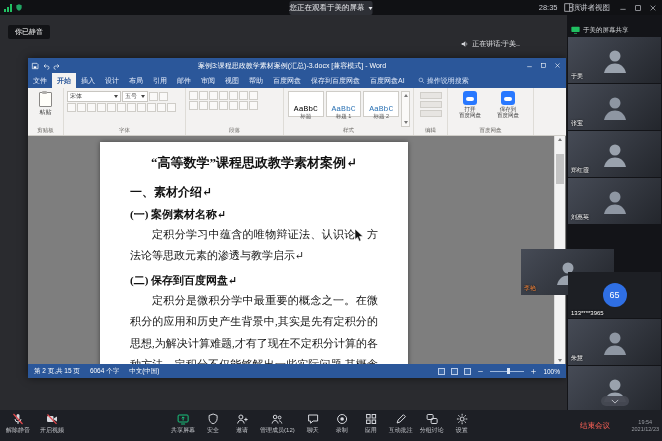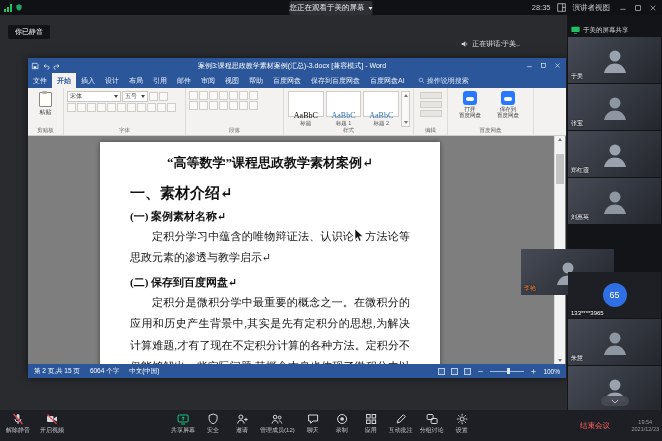--- a/index.html
+++ b/index.html
@@ -5,21 +5,21 @@
   html,body{margin:0;padding:0;background:#000;}
   .screen{position:relative;width:662px;height:441px;background:#232428;overflow:hidden;
           font-family:"Liberation Sans","DejaVu Sans",sans-serif;-webkit-font-smoothing:antialiased;}
   
   .topbar{position:absolute;left:0;top:0;right:0;height:15px;background:#101114;color:#c9cbd1;font-size:7.5px;}
   .tb-left{position:absolute;left:4px;top:3px;display:flex;gap:3px;align-items:center;}
   .tb-pill{position:absolute;left:50%;top:1px;transform:translateX(-50%);background:#2e3036;color:#e8e9ec;
            padding:2px 0;border-radius:2px;display:flex;align-items:center;gap:4px;white-space:nowrap;}
   .caret{width:0;height:0;border-left:2.5px solid transparent;border-right:2.5px solid transparent;border-top:3px solid currentColor;display:inline-block;}
   .tb-right{position:absolute;right:2px;top:0;height:15px;display:flex;align-items:center;gap:6px;}
-  .viewbtn{display:flex;align-items:center;gap:7px;color:#c9cbd1;}
+  .viewbtn{display:flex;align-items:center;gap:0;color:#c9cbd1;}
   .winctl{display:flex;gap:1px;}
   .winctl span{width:14px;height:13px;display:flex;align-items:center;justify-content:center;}
   
   .stage{position:absolute;left:0;top:15px;width:567px;height:395px;background:#2a2b2f;overflow:hidden;}
   .toast{position:absolute;left:8px;top:10px;background:rgba(10,10,12,.72);color:#fff;font-size:7px;
          padding:2px 7px;border-radius:2px;white-space:nowrap;}
   .speaking{position:absolute;right:47px;top:24px;display:flex;align-items:center;gap:3px;color:#e6e7ea;font-size:7px;white-space:nowrap;}
   
   .word{position:absolute;left:28px;top:43px;width:538px;height:320px;background:#fff;display:flex;flex-direction:column;
         box-shadow:0 0 8px rgba(0,0,0,.55);font-family:"Liberation Sans","DejaVu Sans",sans-serif;}
@@ -37,38 +37,38 @@
   .grp{position:relative;border-right:1px solid #dedcd7;padding:0 3px;box-sizing:border-box;flex:none;}
   .grp-label{position:absolute;bottom:1px;left:0;right:0;text-align:center;font-size:5.5px;color:#6e6c68;}
   .r{display:flex;gap:1px;margin:1px 0;align-items:center;}
   .sq{width:9px;height:9px;border:1px solid #cfcdc8;background:#faf9f8;display:inline-block;box-sizing:border-box;flex:none;}
   .combo{height:11px;background:#fff;border:1px solid #c8c6c1;font-size:6px;display:flex;align-items:center;
          justify-content:space-between;padding:0 2px;color:#444;box-sizing:border-box;}
   .paste{display:flex;flex-direction:column;align-items:center;margin-top:4px;font-size:6px;color:#444;gap:1px;}
   .clip{width:11px;height:13px;border:1px solid #8a8886;background:#fffef9;position:relative;border-radius:1px;}
   .clip:before{content:"";position:absolute;top:-2px;left:2px;width:5px;height:3px;background:#b0aeab;border-radius:1px;}
   .stylecard{width:36px;height:26px;border:1px solid #cfcdc8;background:#fff;margin:3px 1px 0;text-align:center;box-sizing:border-box;}
-  .stylecard .samp{font-size:8px;margin-top:19px;font-family:Liberation Serif, serif;}
+  .stylecard .samp{font-size:8px;margin-top:12px;font-family:Liberation Mono, monospace;}
   .stylecard .slab{font-size:5.5px;color:#555;}
   .stylecard.blue .samp{color:#2e74b5;}
   .stylescroll{width:9px;margin:3px 0 8px 1px;border:1px solid #cfcdc8;background:#faf9f8;display:flex;flex-direction:column;
                align-items:center;justify-content:space-between;padding:2px 0;box-sizing:border-box;}
   .tri-u{width:0;height:0;border-left:2.5px solid transparent;border-right:2.5px solid transparent;border-bottom:3px solid #777;}
   .tri-d{width:0;height:0;border-left:2.5px solid transparent;border-right:2.5px solid transparent;border-top:3px solid #777;}
   .ebar{width:20px;height:5px;background:#e7e5e2;border:1px solid #d0cec9;margin:2px auto;}
   .ndbtn{width:38px;display:inline-flex;flex-direction:column;align-items:center;margin-top:3px;font-size:5.5px;color:#444;line-height:1.15;}
   .ndicon{width:14px;height:14px;border-radius:3px;background:#2878ff;position:relative;margin-bottom:1px;}
   .ndicon:after{content:"";position:absolute;left:3px;top:6px;width:8px;height:4px;background:#fff;border-radius:2px;}
   
   .docarea{flex:1;background:#7e7e7e;position:relative;overflow:hidden;}
-  .page{position:absolute;left:72px;top:6px;width:340px;height:260px;background:#fff;box-shadow:0 0 5px rgba(0,0,0,.45);
+  .page{position:absolute;left:72px;top:6px;width:308px;height:260px;background:#fff;box-shadow:0 0 5px rgba(0,0,0,.45);
         padding:12px 30px 0 30px;box-sizing:border-box;overflow:hidden;
         font-family:"Liberation Serif","DejaVu Serif",serif;color:#111;}
   .d-title{font-size:13px;font-weight:bold;text-align:center;margin:0 0 12px;}
-  .d-h1{font-size:15px;font-weight:bold;margin:8px 0 2px;}
+  .d-h1{font-size:12px;font-weight:bold;margin:8px 0 2px;}
   .d-h2{font-size:11px;font-weight:bold;margin:6px 0 2px;}
   .d-p{font-size:11px;line-height:1.95;text-indent:2em;text-align:justify;margin:0 0 2px;}
   .vscroll{position:absolute;right:1px;top:0;bottom:0;width:10px;background:#f3f3f3;border-left:1px solid #dcdcdc;}
   .vthumb{position:absolute;left:1px;right:1px;top:18px;height:30px;background:#c3c3c3;}
   .vup{position:absolute;left:0;right:0;top:2px;display:flex;justify-content:center;}
   .vdn{position:absolute;left:0;right:0;bottom:2px;display:flex;justify-content:center;}
   .cursor{position:absolute;left:327px;top:92px;}
   
   .wstatus{height:14px;background:#2b579a;color:#fff;font-size:6.5px;display:flex;align-items:center;padding:0 6px;gap:10px;white-space:nowrap;}
   .ws-right{margin-left:auto;display:flex;align-items:center;gap:6px;}

